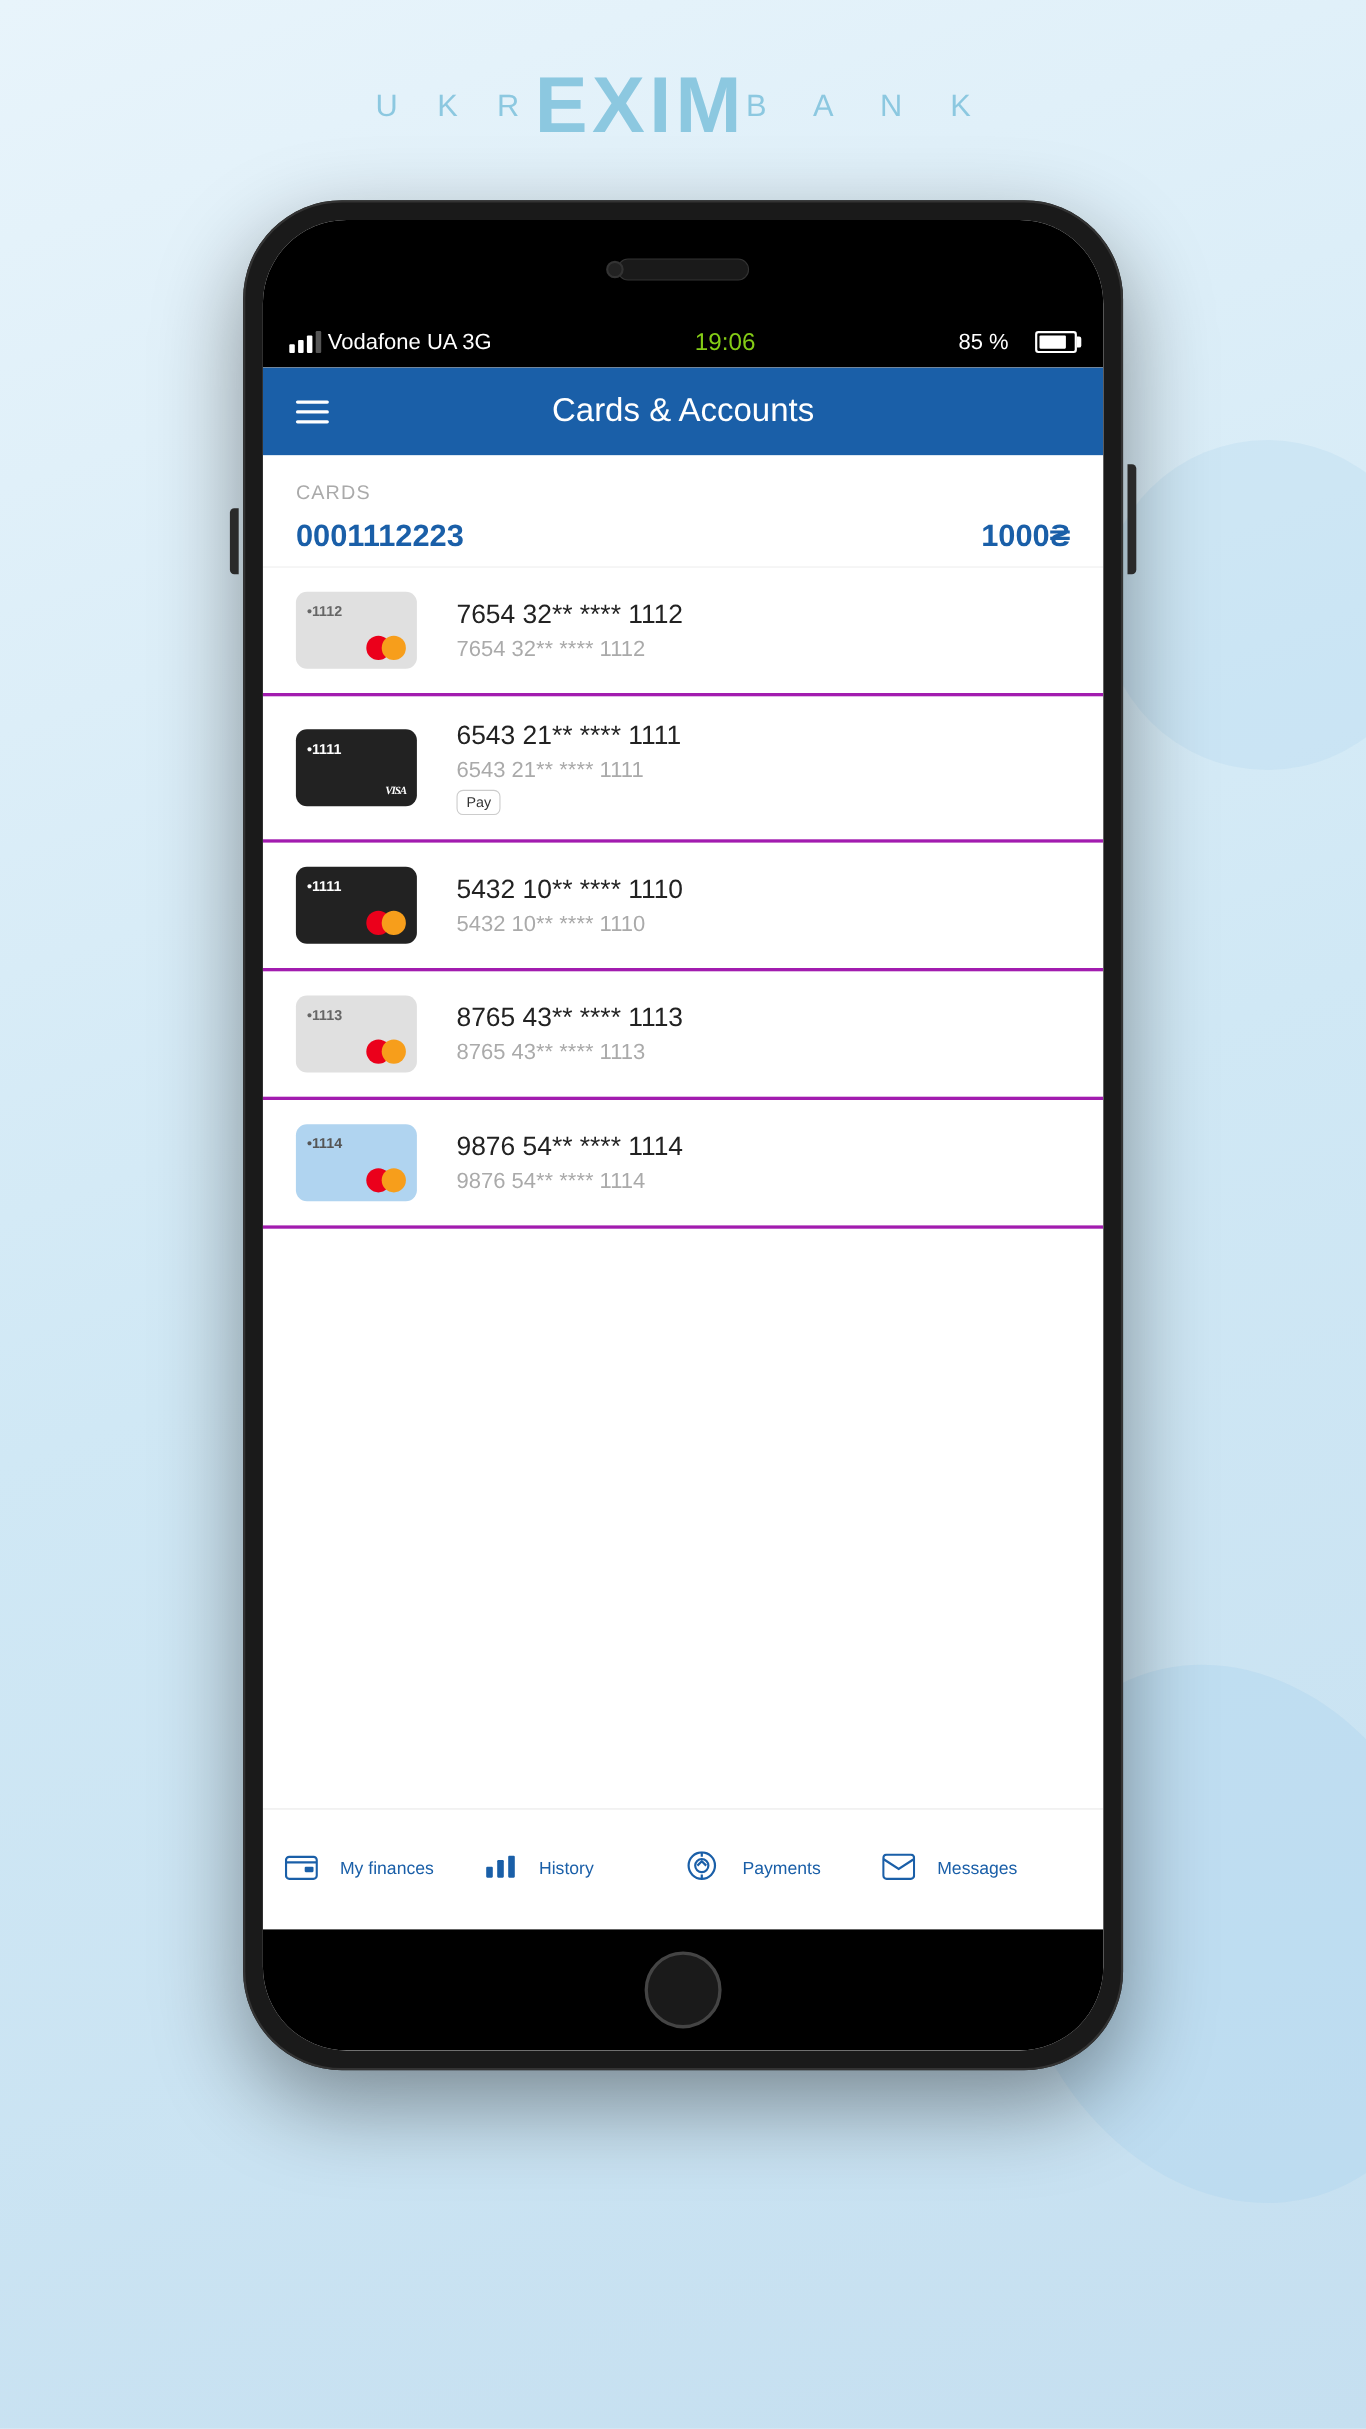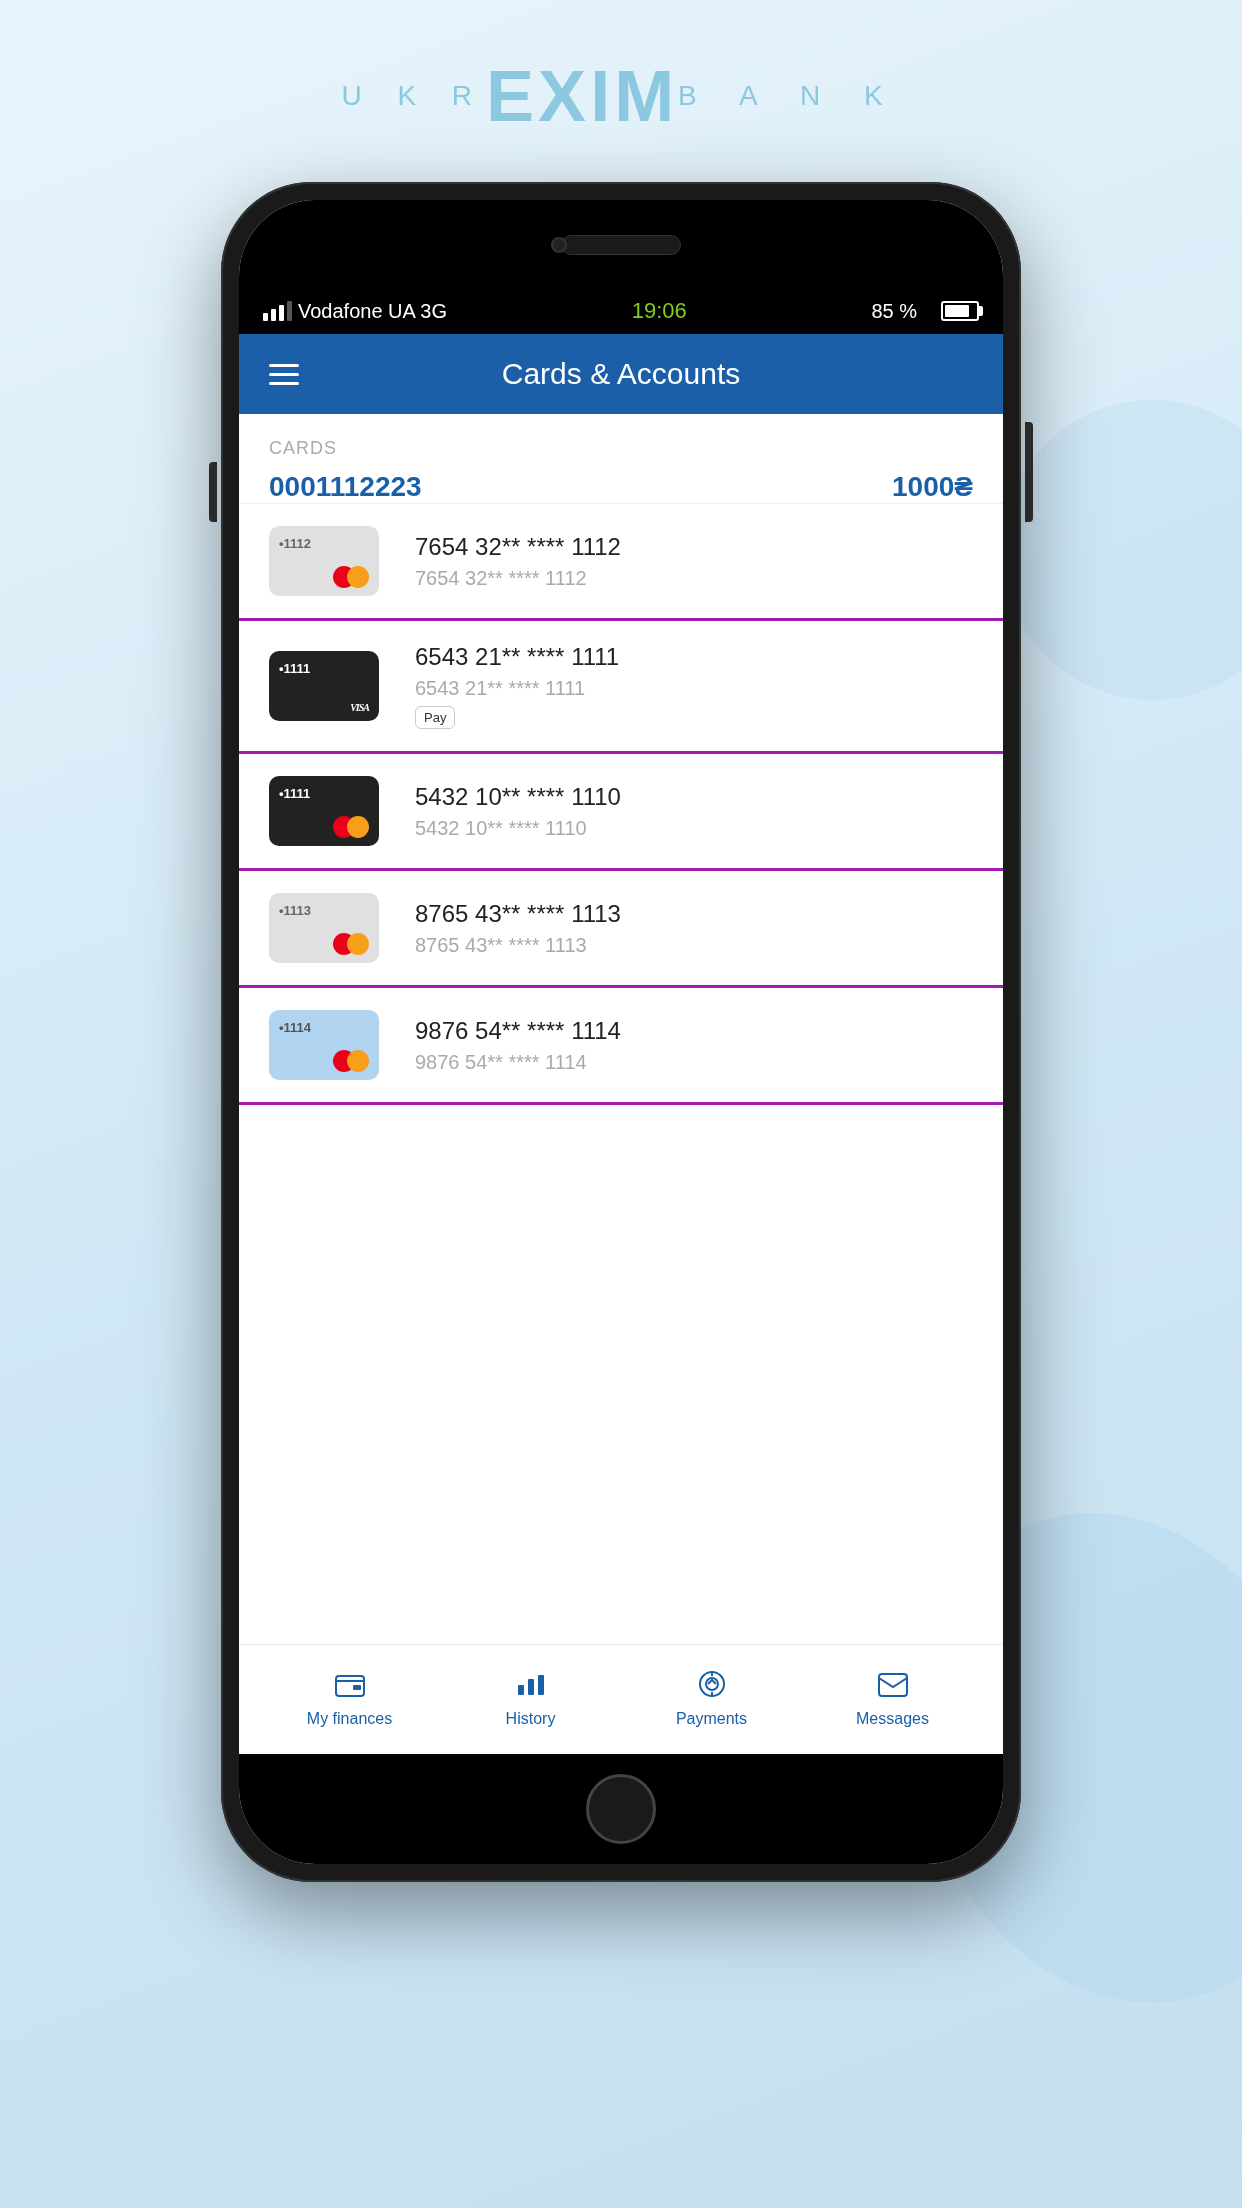--- a/index.html
+++ b/index.html
@@ -265,21 +265,21 @@
       font-weight: 500;
       letter-spacing: 1px;
       text-transform: uppercase;
     }
 
     
     .account-row {
       display: flex;
       align-items: center;
       justify-content: space-between;
-      padding: 0 30px 0;
+      padding: 0 30px 12px;
       border-bottom: 1px solid #eee;
     }
     .account-number {
       font-size: 28px;
       font-weight: 600;
       color: #1a5fa8;
     }
     .account-balance {
       font-size: 28px;
       font-weight: 700;
@@ -381,23 +381,23 @@
       border-top: 1px solid #e8e8e8;
       height: 110px;
       display: flex;
       align-items: center;
       justify-content: space-around;
       flex-shrink: 0;
       padding: 0 20px;
     }
     .nav-item {
       display: flex;
-      flex-direction: column;
-      align-items: center;
-      gap: 6px;
+      flex-direction: row;
+      align-items: center;
+      gap: 20px;
       cursor: pointer;
       flex: 1;
     }
     .nav-icon {
       font-size: 28px;
       color: #1a5fa8;
     }
     .nav-label {
       font-size: 16px;
       color: #1a5fa8;

